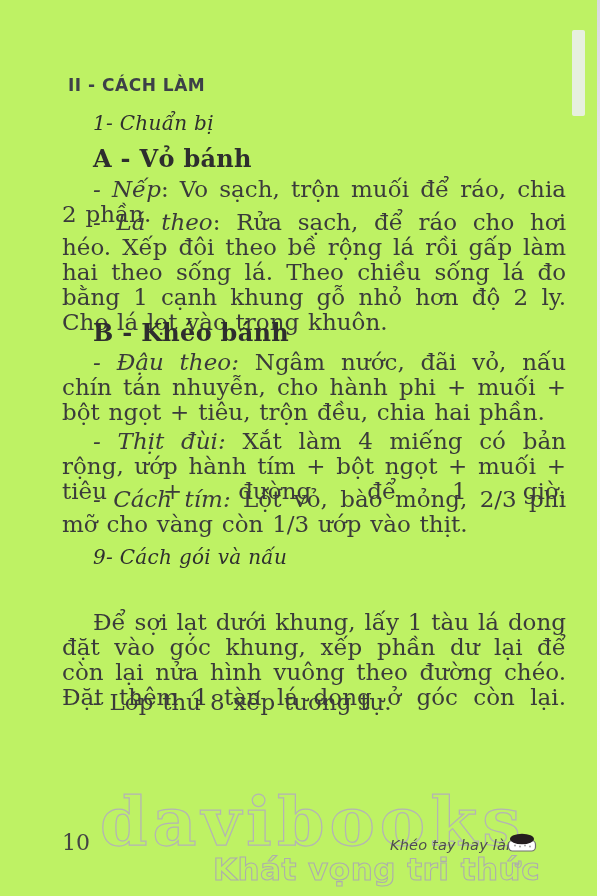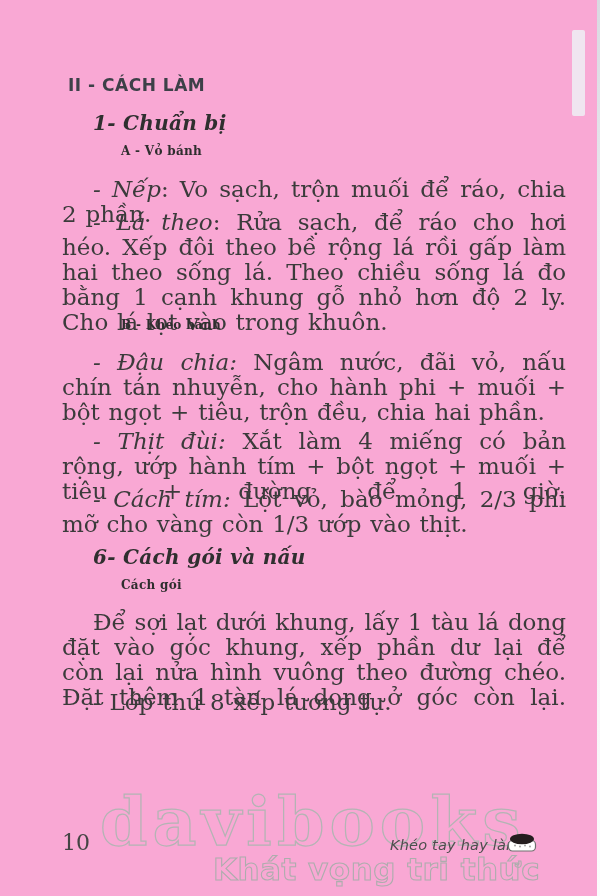--- a/index.html
+++ b/index.html
@@ -6,21 +6,21 @@
   html, body { width: 600px; height: 896px; }
   body {
     background: #ffffff;
     font-family: "DejaVu Serif", "Liberation Serif", serif;
     overflow: hidden;
   }
   .page {
     position: relative;
     width: 600px;
     height: 896px;
-    background: #f9a8d4;
+    background: #bef264;
     color: #3a3a3a;
     overflow: hidden;
   }
   .abs { position: absolute; }
 
   
   .scan-edge {
     position: absolute; top: 0; right: 0; width: 3px; height: 100%;
     background: linear-gradient(to bottom, #d9d9e1 0%, #e9e9ef 25%, #f3f3f6 60%, #fbfbfc 100%);
   }
@@ -31,27 +31,27 @@
 
   
   .main-heading {
     left: 68px; top: 75px;
     font-family: "DejaVu Sans", "Liberation Sans", sans-serif;
     font-weight: bold; font-size: 17px; letter-spacing: 0.5px;
     color: #3d4048;
   }
   .num-heading {
     left: 93px;
-    font-size: 20px; font-weight: bold; font-style: italic;
+    font-size: 20px; font-weight: normal; font-style: italic;
     color: #2f2f2f; letter-spacing: 0.3px;
   }
   .sub-heading {
     left: 93px;
-    font-size: 12px; font-weight: bold;
-    color: #2e2e2e; letter-spacing: 0.3px; margin-left: 28px;
+    font-size: 24px; font-weight: bold;
+    color: #2e2e2e; letter-spacing: 0.3px;
   }
 
   
   .body-text {
     left: 62px; right: 34px;
     font-size: 23px; line-height: 25px;
     text-align: justify; text-indent: 31px;
     color: #3b3b3b;
     word-spacing: 1.5px;
   }
@@ -104,29 +104,28 @@
   <div class="abs num-heading" style="top:111px">1- Chuẩn bị</div>
 
   <div class="abs sub-heading" style="top:144px">A - Vỏ bánh</div>
 
   <p class="abs body-text" style="top:177px"><span class="lead">- Nếp</span><span>: Vo sạch, trộn muối để ráo, chia 2 phần.</span></p>
 
   <p class="abs body-text" style="top:210px"><span class="lead">- Lá theo</span><span>: Rửa sạch, để ráo cho hơi héo. Xếp đôi theo bề rộng lá rồi gấp làm hai theo sống lá. Theo chiều sống lá đo bằng 1 cạnh khung gỗ nhỏ hơn độ 2 ly. Cho lá lọt vào trong khuôn.</span></p>
 
   <div class="abs sub-heading" style="top:318px">B - Khéo bánh</div>
 
-  <p class="abs body-text" style="top:350px"><span class="lead">- Đậu chia:</span><span> Ngâm nước, đãi vỏ, nấu chín tán nhuyễn, cho hành phi + muối + bột ngọt + tiêu, trộn đều, chia hai phần.</span></p>
+  <p class="abs body-text" style="top:350px"><span class="lead">- Đậu theo:</span><span> Ngâm nước, đãi vỏ, nấu chín tán nhuyễn, cho hành phi + muối + bột ngọt + tiêu, trộn đều, chia hai phần.</span></p>
 
   <p class="abs body-text just-last" style="top:429px"><span class="lead">- Thịt đùi:</span><span> Xắt làm 4 miếng có bản rộng, ướp hành tím + bột ngọt + muối + tiêu + đường để 1 giờ.</span></p>
 
   <p class="abs body-text" style="top:487px"><span class="lead">- Cách tím:</span><span> Lột vỏ, bào mỏng, 2/3 phi mỡ cho vàng còn 1/3 ướp vào thịt.</span></p>
 
-  <div class="abs num-heading" style="top:545px">6- Cách gói và nấu</div>
+  <div class="abs num-heading" style="top:545px">9- Cách gói và nấu</div>
 
-  <div class="abs sub-heading" style="top:578px">Cách gói</div>
 
   <p class="abs body-text just-last" style="top:610px">Để sợi lạt dưới khung, lấy 1 tàu lá dong đặt vào góc khung, xếp phần dư lại để còn lại nửa hình vuông theo đường chéo. Đặt thêm 1 tàu lá dong ở góc còn lại.</p>
 
   <p class="abs body-text" style="top:690px">- Lớp thứ 8 xếp tương tự.</p>
 
 
   <svg class="watermark-svg" viewBox="0 0 600 896" xmlns="http://www.w3.org/2000/svg">
     <text class="wm1" x="100" y="845">davibooks</text>
     <text class="wm2" x="213" y="880">Khát vọng tri thức</text>
   </svg>

